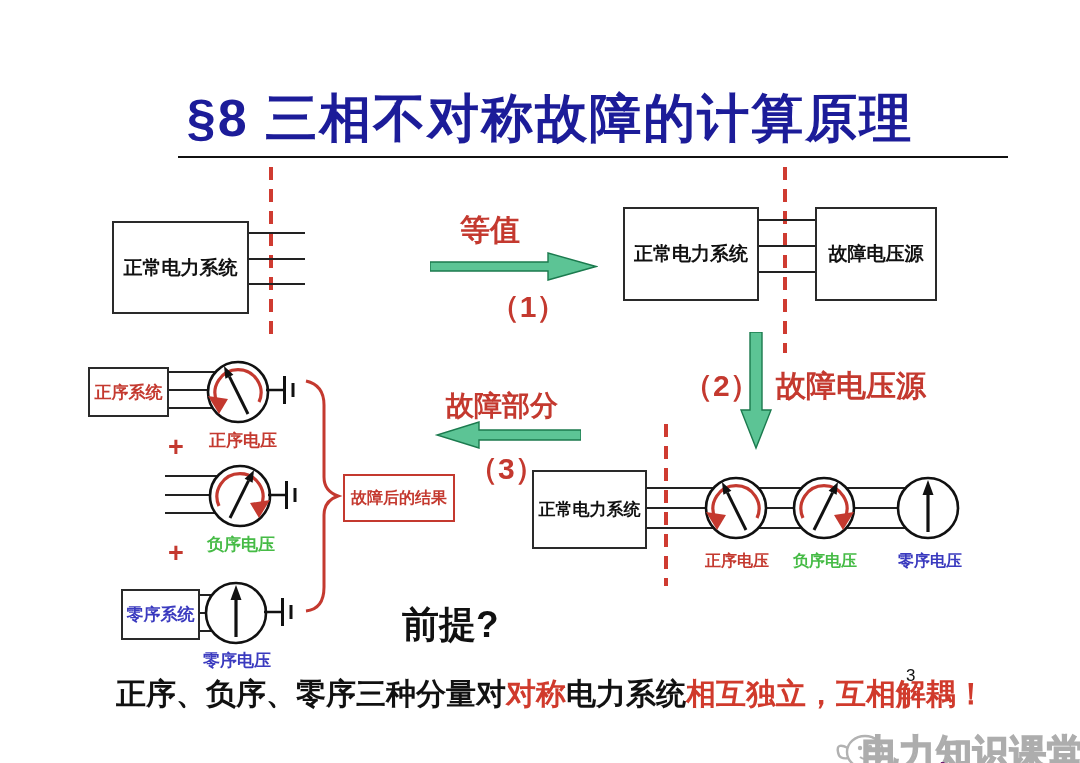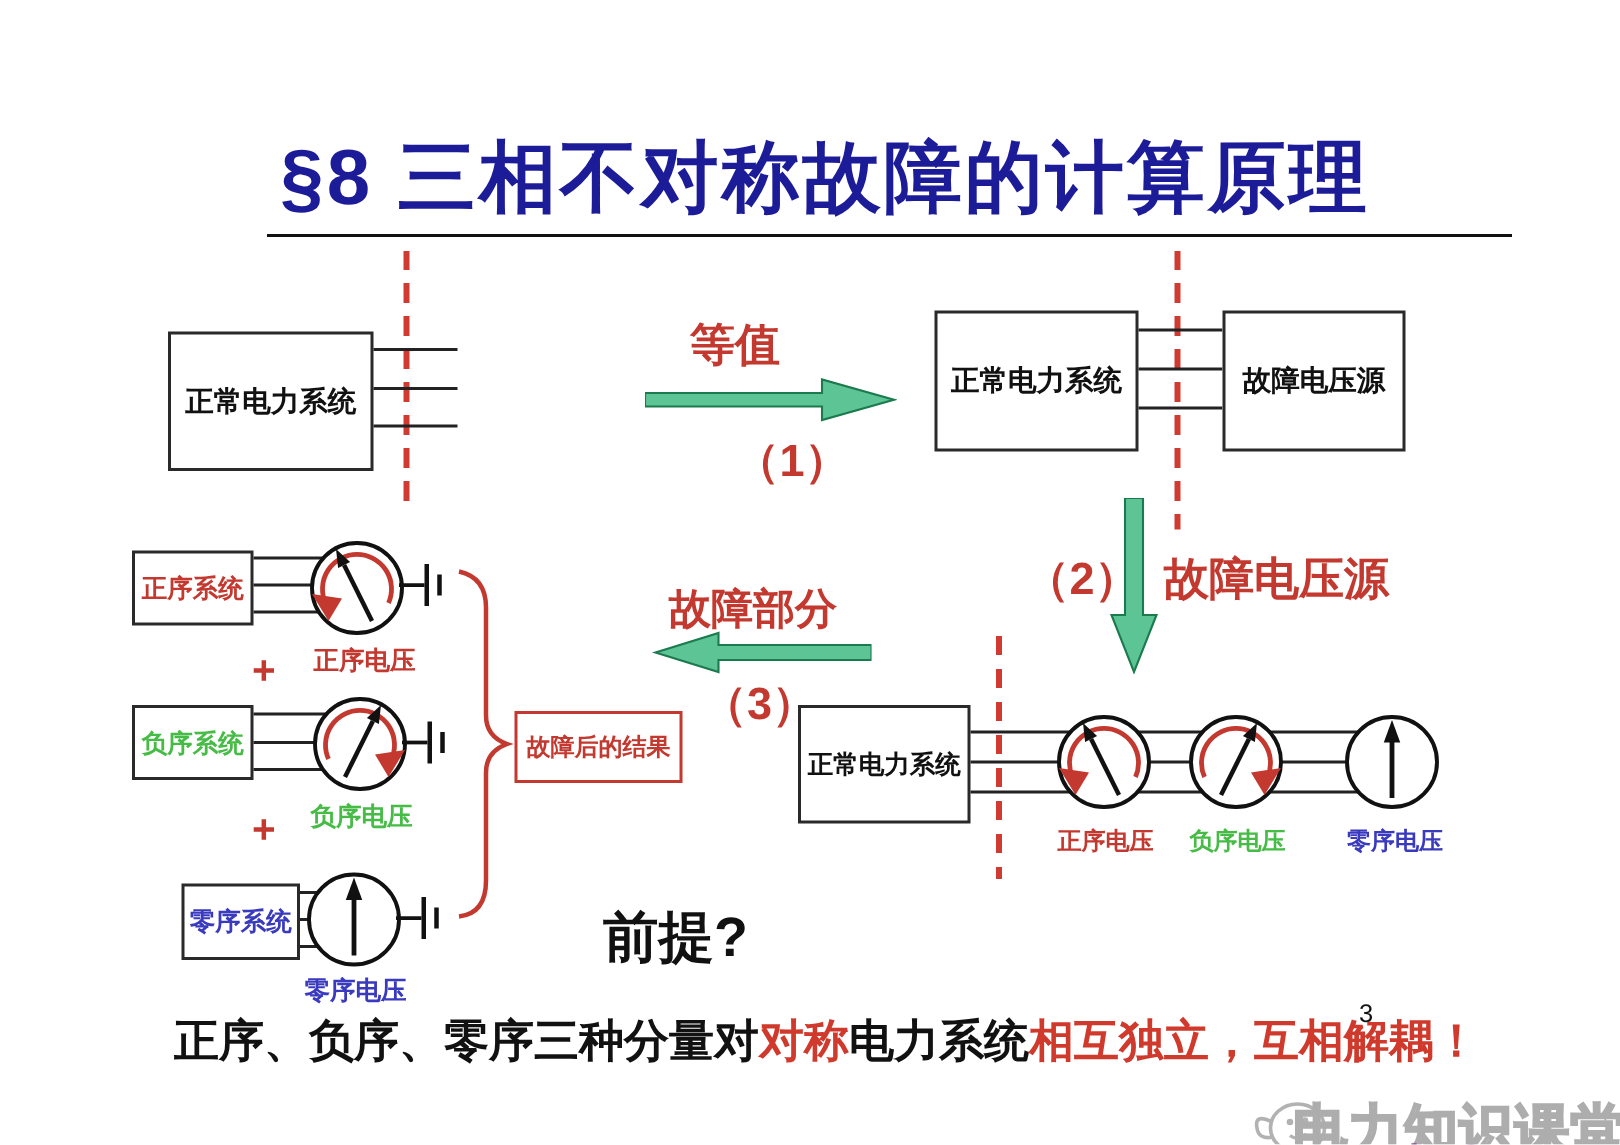--- a/index.html
+++ b/index.html
@@ -83,21 +83,20 @@
     <line x1="0" y1="17" x2="17" y2="17" stroke="#111" stroke-width="2.5"></line>
     <line x1="18.5" y1="3" x2="18.5" y2="31" stroke="#111" stroke-width="3"></line>
     <line x1="27" y1="10" x2="27" y2="24" stroke="#111" stroke-width="3"></line>
   </svg>
   <div class="abs seqlabel red" style="left:200px;top:429px;width:86px;">正序电压</div>
   <div class="abs plus" style="left:168px;top:432px;">+</div>
 
   <div class="abs hline" style="left:165px;top:475px;width:75px;"></div>
   <div class="abs hline" style="left:165px;top:494px;width:75px;"></div>
   <div class="abs hline" style="left:165px;top:512px;width:75px;"></div>
-  <div class="abs seqbox green" style="left:88px;top:470px;width:77px;height:46px;">负序系统</div>
   <svg class="meter" style="left:204px;top:460px;" width="72" height="72" viewBox="-36 -36 72 72">
     <circle cx="0" cy="0" r="30" fill="#fff" stroke="#111" stroke-width="2.6"></circle>
     <path d="M -21 10 A 23 23 0 1 1 21 10" fill="none" stroke="#c4392f" stroke-width="3.2"></path>
     <polygon points="19,22 30,4 10,7" fill="#c4392f"></polygon>
     <line x1="-10" y1="22" x2="8.6" y2="-15.3" stroke="#111" stroke-width="3"></line>
     <polygon points="14,-26 4.6,-17.3 12.6,-13.3" fill="#111"></polygon>
   </svg>
   <svg class="abs" style="left:268px;top:478px;" width="34" height="34" viewBox="0 0 34 34">
     <line x1="0" y1="17" x2="17" y2="17" stroke="#111" stroke-width="2.5"></line>
     <line x1="18.5" y1="3" x2="18.5" y2="31" stroke="#111" stroke-width="3"></line>

